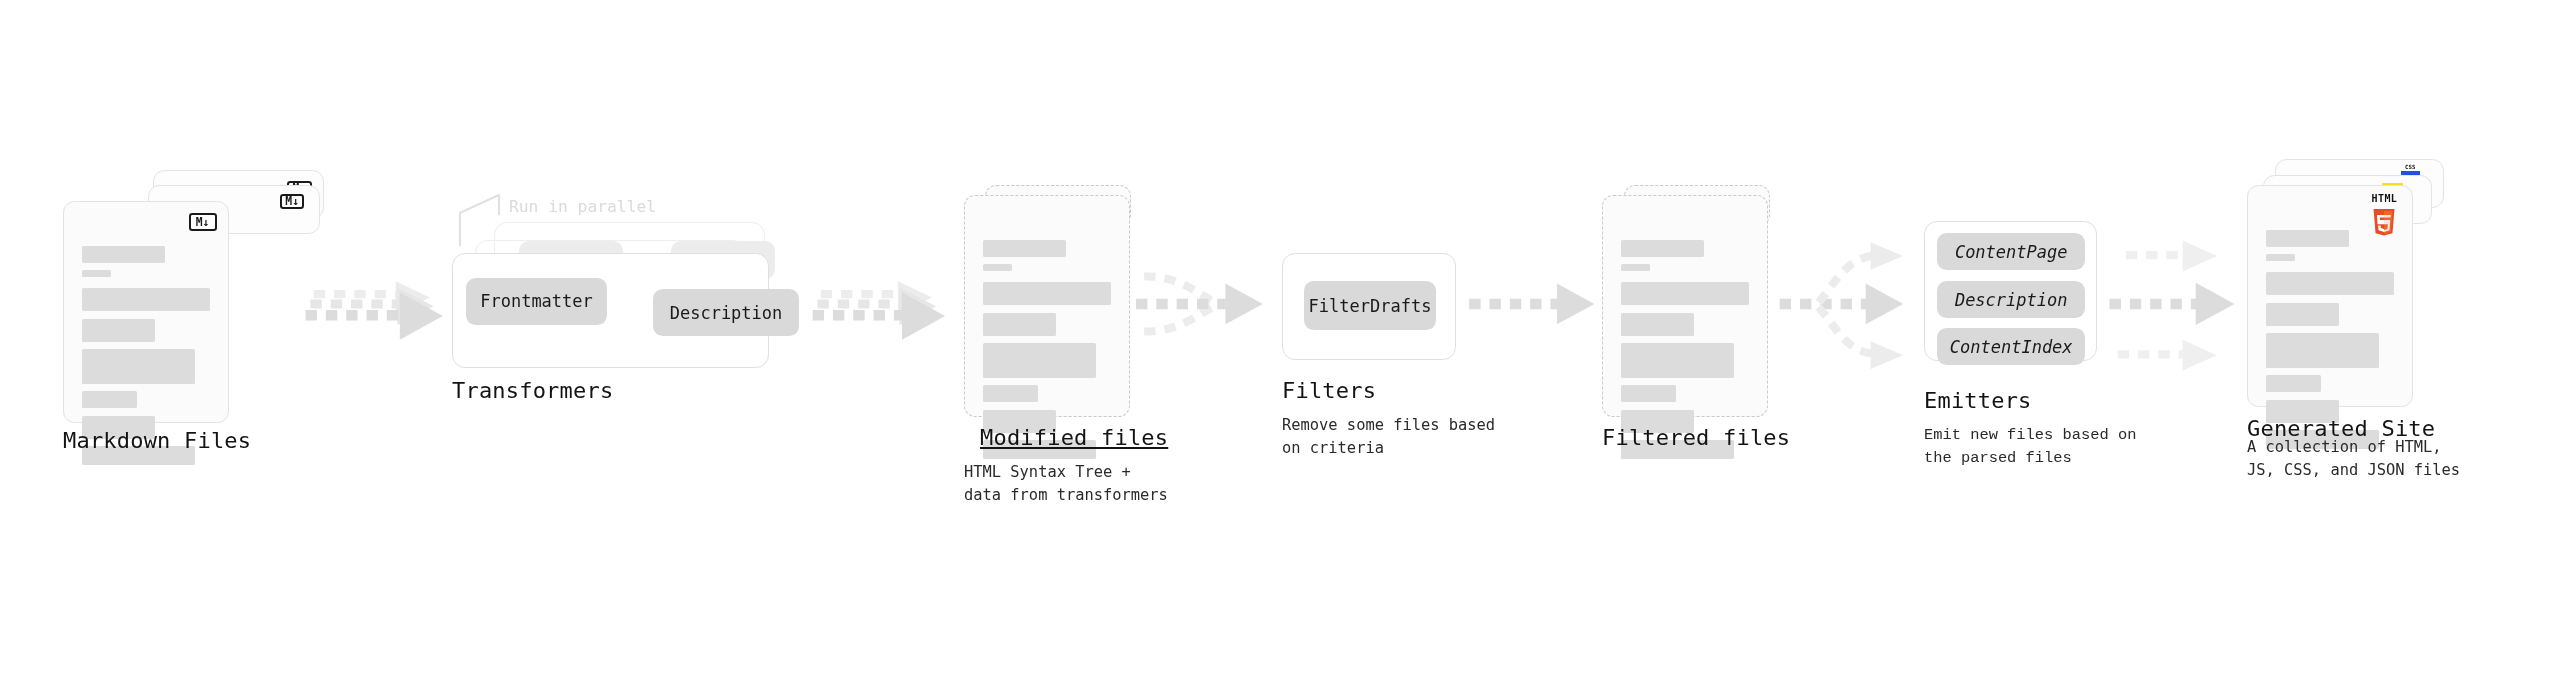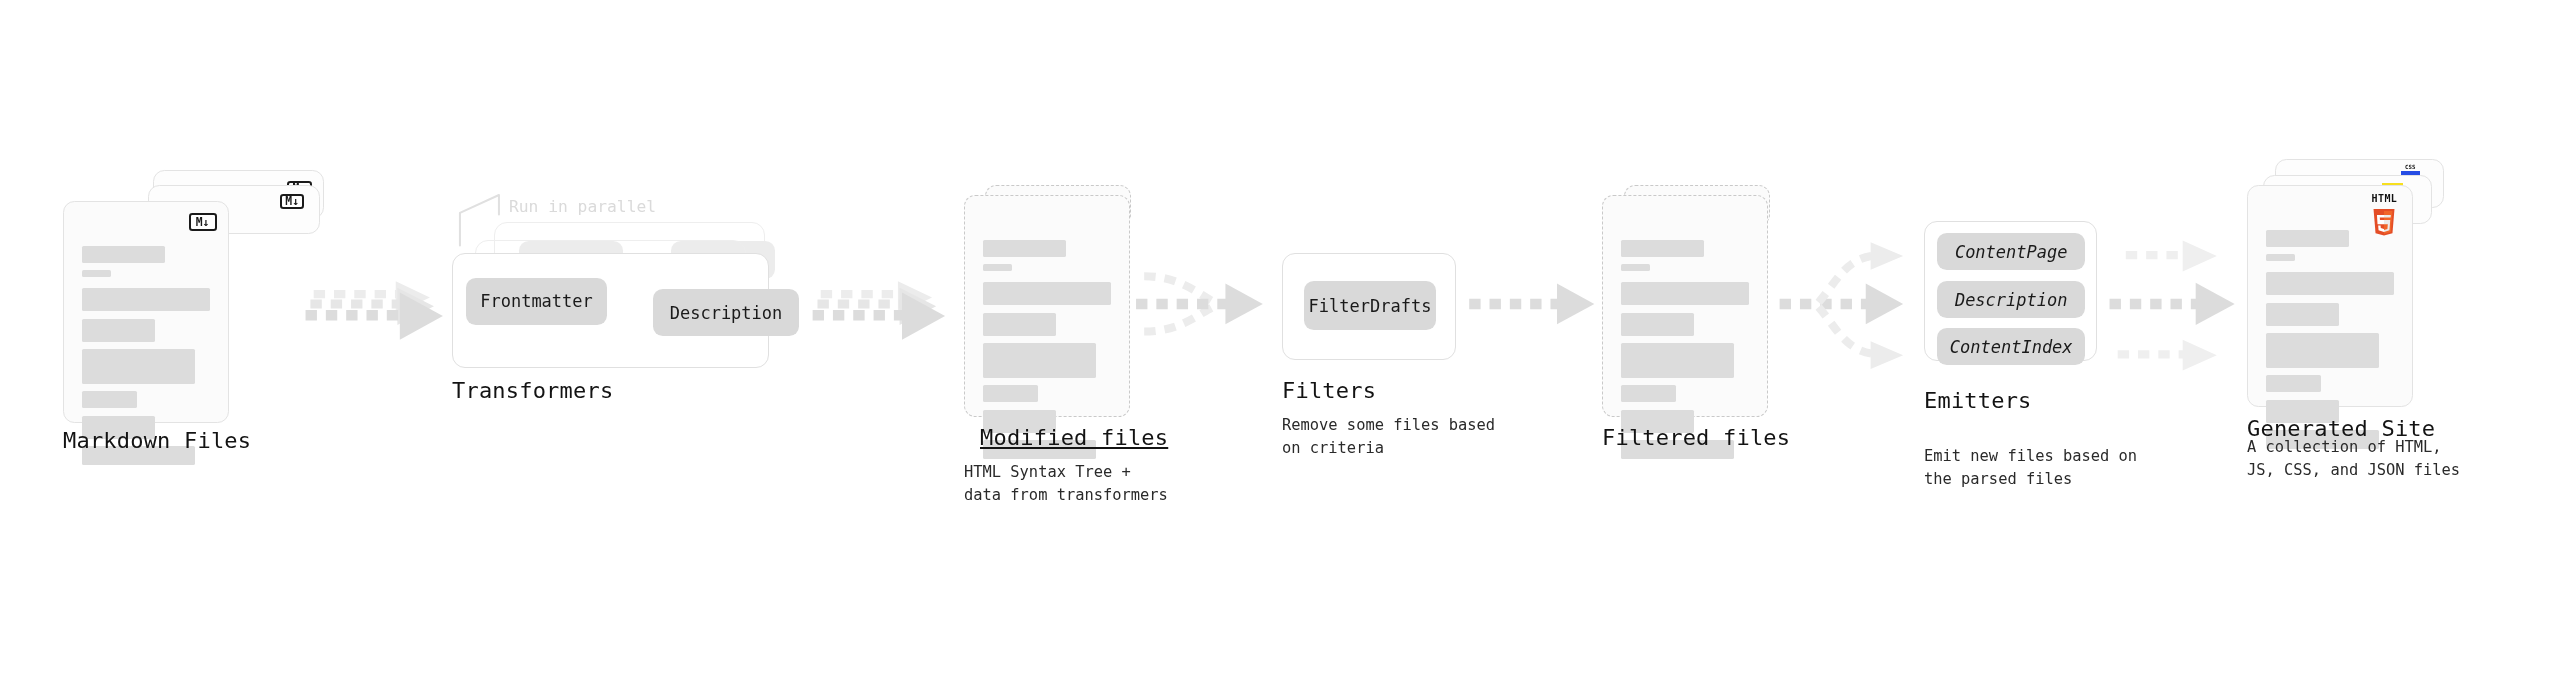--- a/index.html
+++ b/index.html
@@ -391,21 +391,21 @@
   </div>
 
   <div class="stage" style="left:0;width:2194px">
     <div class="modbox" style="left:1924px;top:221px;width:173px;height:140px;font-style:italic;">
       <div class="pill" style="left:12.2px;top:11.4px;width:148px;height:37px;">ContentPage</div>
       <div class="pill" style="left:12.2px;top:59px;width:148px;height:37px;">Description</div>
       <div class="pill" style="left:12.2px;top:106px;width:148px;height:37px;">ContentIndex</div>
     </div>
 
     <div class="label-title" style="left:1924px;top:388px;">Emitters</div>
-    <div class="label-sub" style="left:1924px;top:445px;">Emit new files based on
+    <div class="label-sub" style="left:1924px;top:424px;font-family:Liberation Mono, monospace;">Emit new files based on
 the parsed files</div>
   </div>
 
   <div class="stage" style="left:0;width:2576px">
     <div class="card-stack">
 
       <div class="fcard ghost" style="left:2275px;top:159px;width:169px;height:49px;">
         <div class="css-badge" style="right:23px;top:4.9px;">
           <div class="c3-word">CSS</div>
           <div class="c3-bar"></div>

